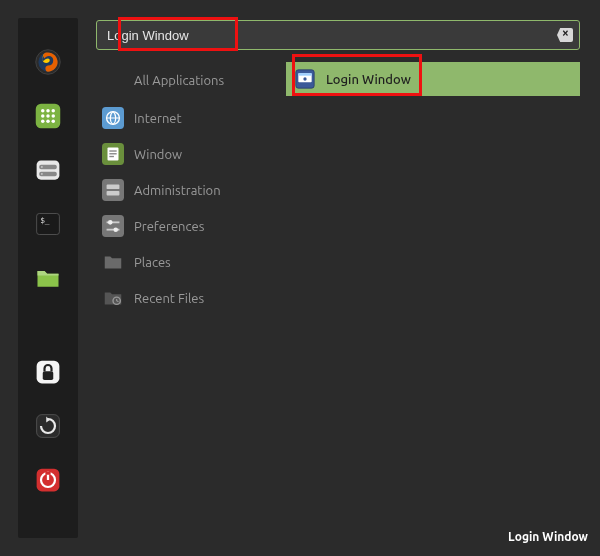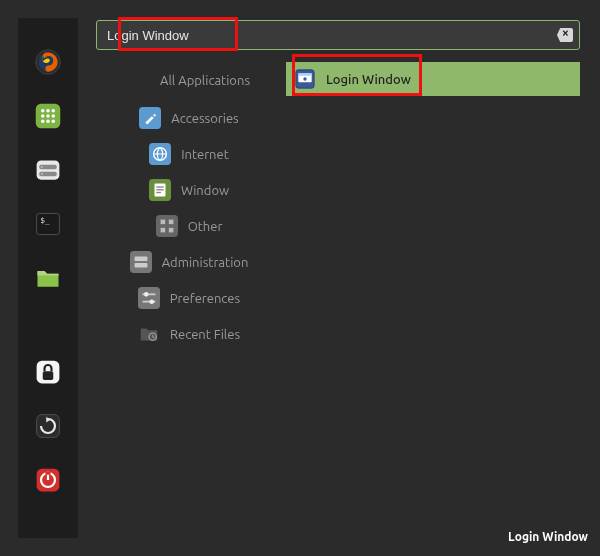--- a/index.html
+++ b/index.html
@@ -86,21 +86,20 @@
     gap: 0;
   }
   .cat-item {
     display: flex;
     align-items: center;
     height: 36px;
     padding-left: 6px;
     gap: 10px;
     color: #9a9a9a;
     cursor: pointer;
-    justify-content: center;
   }
   .cat-item:first-child { margin-bottom: 2px; }
   .cat-item .icon-box {
     width: 22px; height: 22px;
     display: flex; align-items: center; justify-content: center;
   }
   .results-col { flex: 1; }
   .result-item {
     display: flex;
     align-items: center;
@@ -218,30 +217,20 @@
     </div>
 
     <div class="columns">
       <div class="cat-col">
 
         <div class="cat-item">
           <span class="icon-box"></span>
           <span>All Applications</span>
         </div>
 
-        <div class="cat-item">
-          <span class="icon-box">
-            <svg width="22" height="22" viewBox="0 0 24 24">
-                <rect width="24" height="24" rx="4" fill="#5c9bd1"></rect>
-                <path d="M7 17 L14 10 L16 12 L9 19 Z" fill="#fff"></path>
-                <path d="M15 9 L17 7 L19 9 L17 11 Z" fill="#ddd"></path>
-              </svg>
-          </span>
-          <span>Accessories</span>
-        </div>
 
 
         <div class="cat-item">
           <span class="icon-box">
             <svg width="22" height="22" viewBox="0 0 24 24">
                 <rect width="24" height="24" rx="4" fill="#5c9bd1"></rect>
                 <circle cx="12" cy="12" r="7" fill="none" stroke="#fff" stroke-width="1.5"></circle>
                 <path d="M5 12 H19 M12 5 C8 8 8 16 12 19 M12 5 C16 8 16 16 12 19" stroke="#fff" stroke-width="1.2" fill="none"></path>
               </svg>
           </span>
@@ -254,34 +243,20 @@
                 <rect width="24" height="24" rx="4" fill="#6a8f3c"></rect>
                 <rect x="6" y="5" width="12" height="14" rx="1" fill="#fff"></rect>
                 <rect x="8" y="8" width="8" height="1.5" fill="#888"></rect>
                 <rect x="8" y="11" width="8" height="1.5" fill="#888"></rect>
                 <rect x="8" y="14" width="5" height="1.5" fill="#888"></rect>
               </svg>
           </span>
           <span>Window</span>
         </div>
 
-        <div class="cat-item">
-          <span class="icon-box">
-            <svg width="22" height="22" viewBox="0 0 24 24">
-                <rect width="24" height="24" rx="4" fill="#666"></rect>
-                <g fill="#bbb">
-                  <rect x="5" y="5" width="5" height="5"></rect>
-                  <rect x="14" y="5" width="5" height="5"></rect>
-                  <rect x="5" y="14" width="5" height="5"></rect>
-                  <rect x="14" y="14" width="5" height="5"></rect>
-                </g>
-              </svg>
-          </span>
-          <span>Other</span>
-        </div>
 
 
         <div class="cat-item">
           <span class="icon-box">
             <svg width="22" height="22" viewBox="0 0 24 24">
                 <rect width="24" height="24" rx="4" fill="#777"></rect>
                 <rect x="5" y="6" width="14" height="5" rx="1" fill="#ccc"></rect>
                 <rect x="5" y="13" width="14" height="5" rx="1" fill="#ccc"></rect>
               </svg>
           </span>
@@ -294,20 +269,28 @@
                 <rect width="24" height="24" rx="4" fill="#777"></rect>
                 <rect x="5" y="7" width="14" height="2" fill="#ccc"></rect>
                 <rect x="5" y="15" width="14" height="2" fill="#ccc"></rect>
                 <circle cx="9" cy="8" r="2.5" fill="#eee"></circle>
                 <circle cx="15" cy="16" r="2.5" fill="#eee"></circle>
               </svg>
           </span>
           <span>Preferences</span>
         </div>
 
+        <div class="cat-item">
+          <span class="icon-box">
+            <svg width="22" height="22" viewBox="0 0 24 24">
+                <path d="M3 6 L9 6 L11 8 L21 8 L21 19 L3 19 Z" fill="#6a6a6a"></path>
+              </svg>
+          </span>
+          <span>Places</span>
+        </div>
 
         <div class="cat-item">
           <span class="icon-box">
             <svg width="22" height="22" viewBox="0 0 24 24">
                 <path d="M3 6 L9 6 L11 8 L21 8 L21 19 L3 19 Z" fill="#555"></path>
                 <circle cx="16" cy="15" r="4" fill="none" stroke="#999" stroke-width="1.5"></circle>
                 <path d="M16 13 L16 15 L18 16" stroke="#999" stroke-width="1.2" fill="none"></path>
               </svg>
           </span>
           <span>Recent Files</span>

